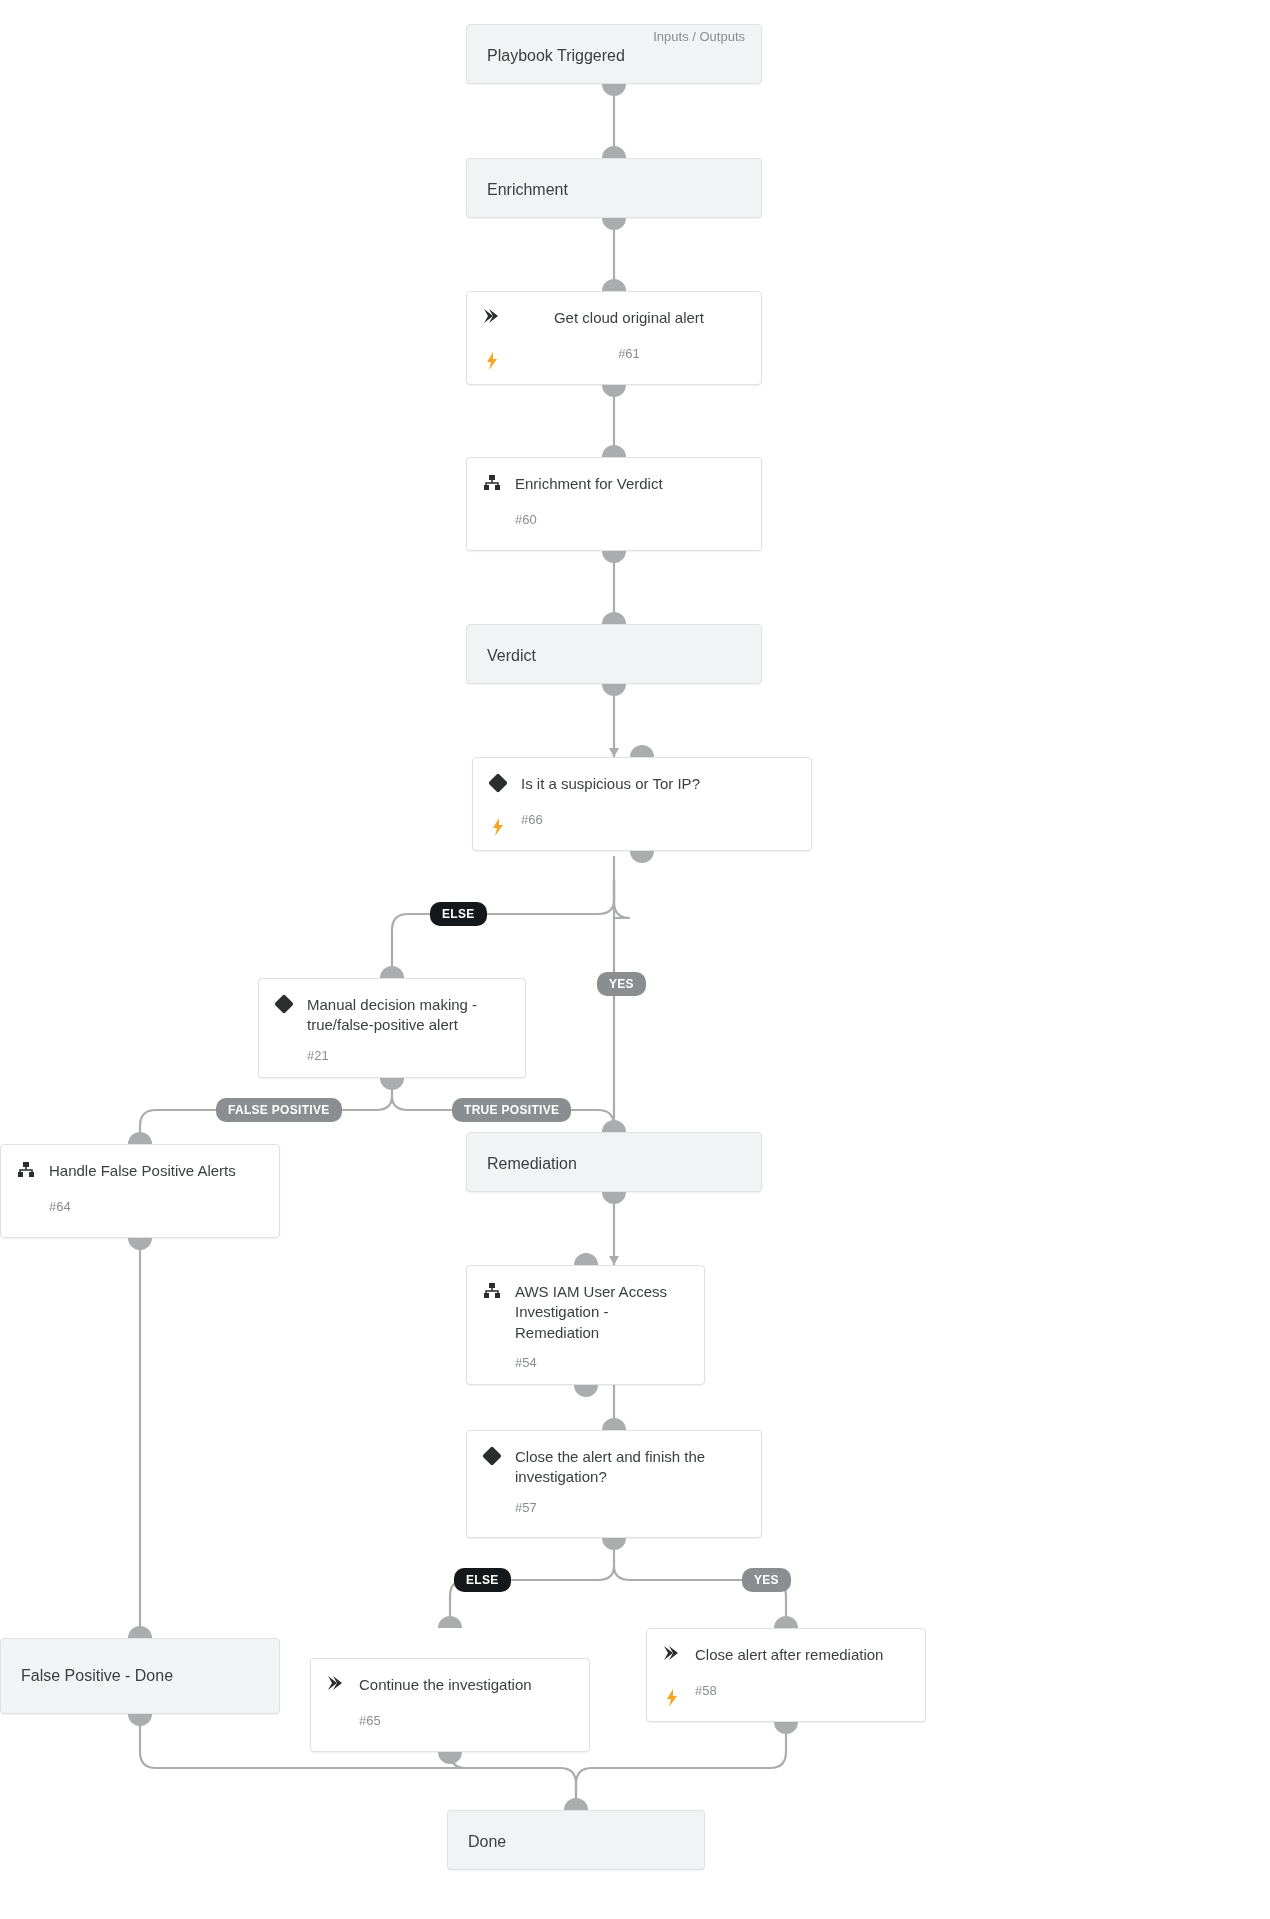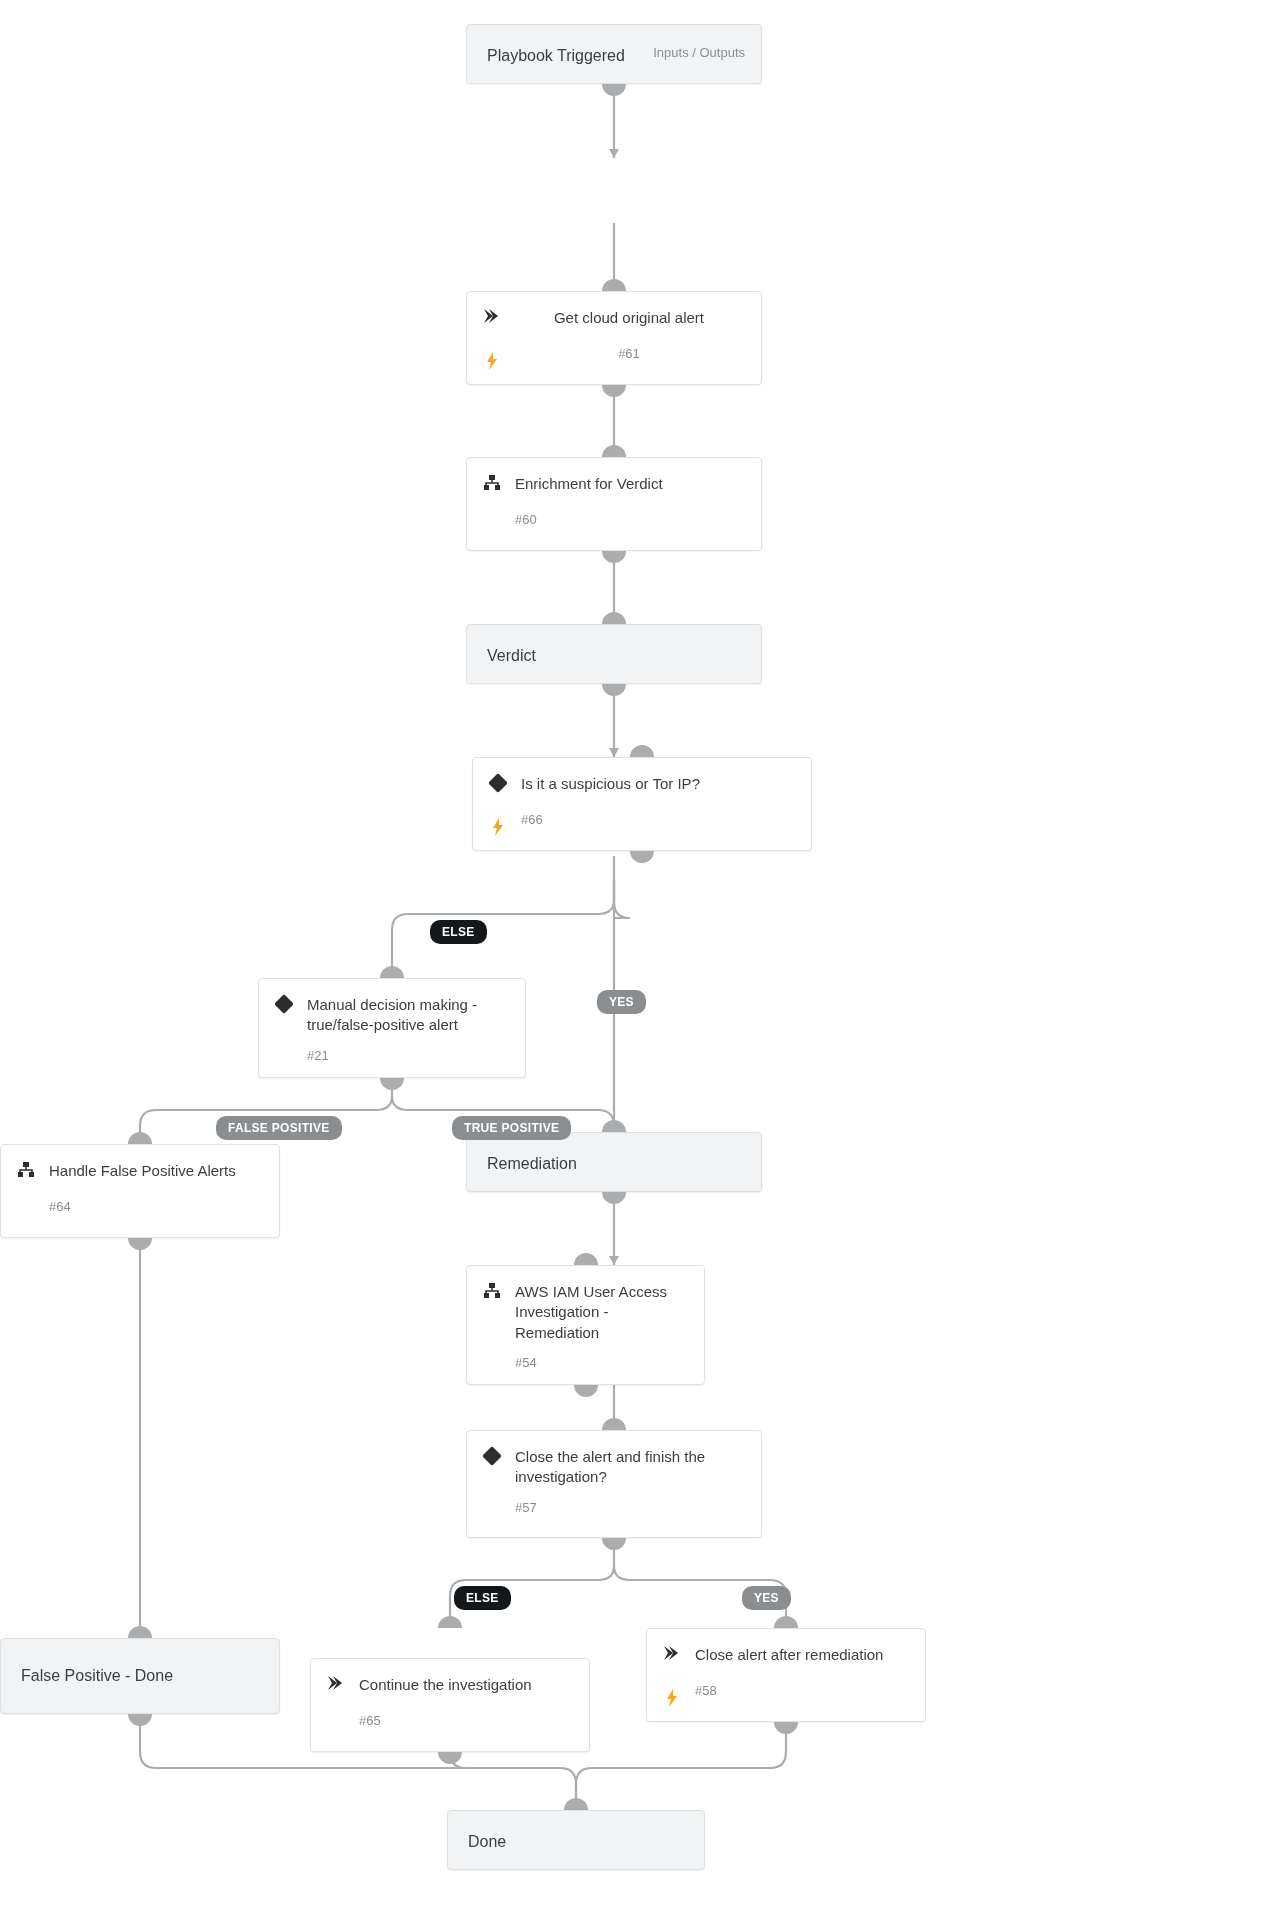--- a/index.html
+++ b/index.html
@@ -15,33 +15,33 @@
   .canvas{position:relative;width:1270px;height:1919px;background:#fff;}
 
   
   .node-outer{position:absolute;}
   .port{position:absolute;width:24px;height:12px;background:var(--line);left:50%;transform:translateX(-50%);}
   .port.top{top:-12px;border-radius:12px 12px 0 0;}
   .port.bot{bottom:-12px;border-radius:0 0 12px 12px;}
 
   .node{box-sizing:border-box;border:1px solid var(--node-border);background:#fff;border-radius:4px;box-shadow:var(--node-shadow);font-size:15px;padding:16px 18px 14px 18px;position:relative;}
   .node.header{background:var(--grey-bg);font-size:16px;padding:20px 20px;}
-  .node .io-link{position:absolute;right:16px;top:20px;font-size:13px;color:var(--muted);}
+  .node .io-link{position:absolute;right:16px;top:4px;font-size:13px;color:var(--muted);}
   .node .title{color:var(--text);line-height:1.35;}
   .node .title.inline{margin-left:30px;}
   .node .sub{margin-top:18px;font-size:13px;color:var(--muted);margin-left:30px;}
   .icon{position:absolute;left:16px;top:16px;width:18px;height:18px;display:flex;align-items:center;justify-content:center;}
   .icon.bolt{top:auto;bottom:14px;}
 
   .diamond{width:14px;height:14px;background:#2b2d2f;transform:rotate(45deg);border-radius:2px;}
   .chev2{display:inline-block;}
   .chev2 svg{display:block;}
   .tree svg{display:block;}
 
-  .pill{position:absolute;font-size:12px;font-weight:600;color:#fff;padding:5px 12px;border-radius:10px;white-space:nowrap;letter-spacing:.3px;margin-top:18px;}
+  .pill{position:absolute;font-size:12px;font-weight:600;color:#fff;padding:5px 12px;border-radius:10px;white-space:nowrap;letter-spacing:.3px;}
   .pill.black{background:#15181b;}
   .pill.grey{background:#8b8e90;}
 
   svg.edges{position:absolute;inset:0;width:1270px;height:1919px;pointer-events:none;}
   svg.edges path{fill:none;stroke:var(--line);stroke-width:2.2;}
   svg.edges .arrow{fill:var(--line);stroke:none;}
 </style>
 </head>
 <body>
 
@@ -104,20 +104,27 @@
 </svg>
 
 <div class="node-outer" style="left:466px;top:24px;width:296px;">
   <div class="node header" style="height:60px;">
     <span class="title">Playbook Triggered</span>
     <span class="io-link">Inputs / Outputs</span>
   </div>
   <div class="port bot"></div>
 </div>
 
+<div class="node-outer" style="left:466px;top:158px;width:296px;">
+  <div class="port top"></div>
+  <div class="node header" style="height:60px;">
+    <span class="title">Enrichment</span>
+  </div>
+  <div class="port bot"></div>
+</div>
 
 <div class="node-outer" style="left:466px;top:291px;width:296px;text-align:center;">
   <div class="port top"></div>
   <div class="node" style="height:94px;">
     <span class="icon chev2">
       <svg width="16" height="16">
             <path d="M1 1 L10 8 L1 15 L5 8 Z" fill="#2b2d2f"></path>
             <path d="M6 1 L15 8 L6 15 L10 8 Z" fill="#2b2d2f"></path>
           </svg>
     </span>

